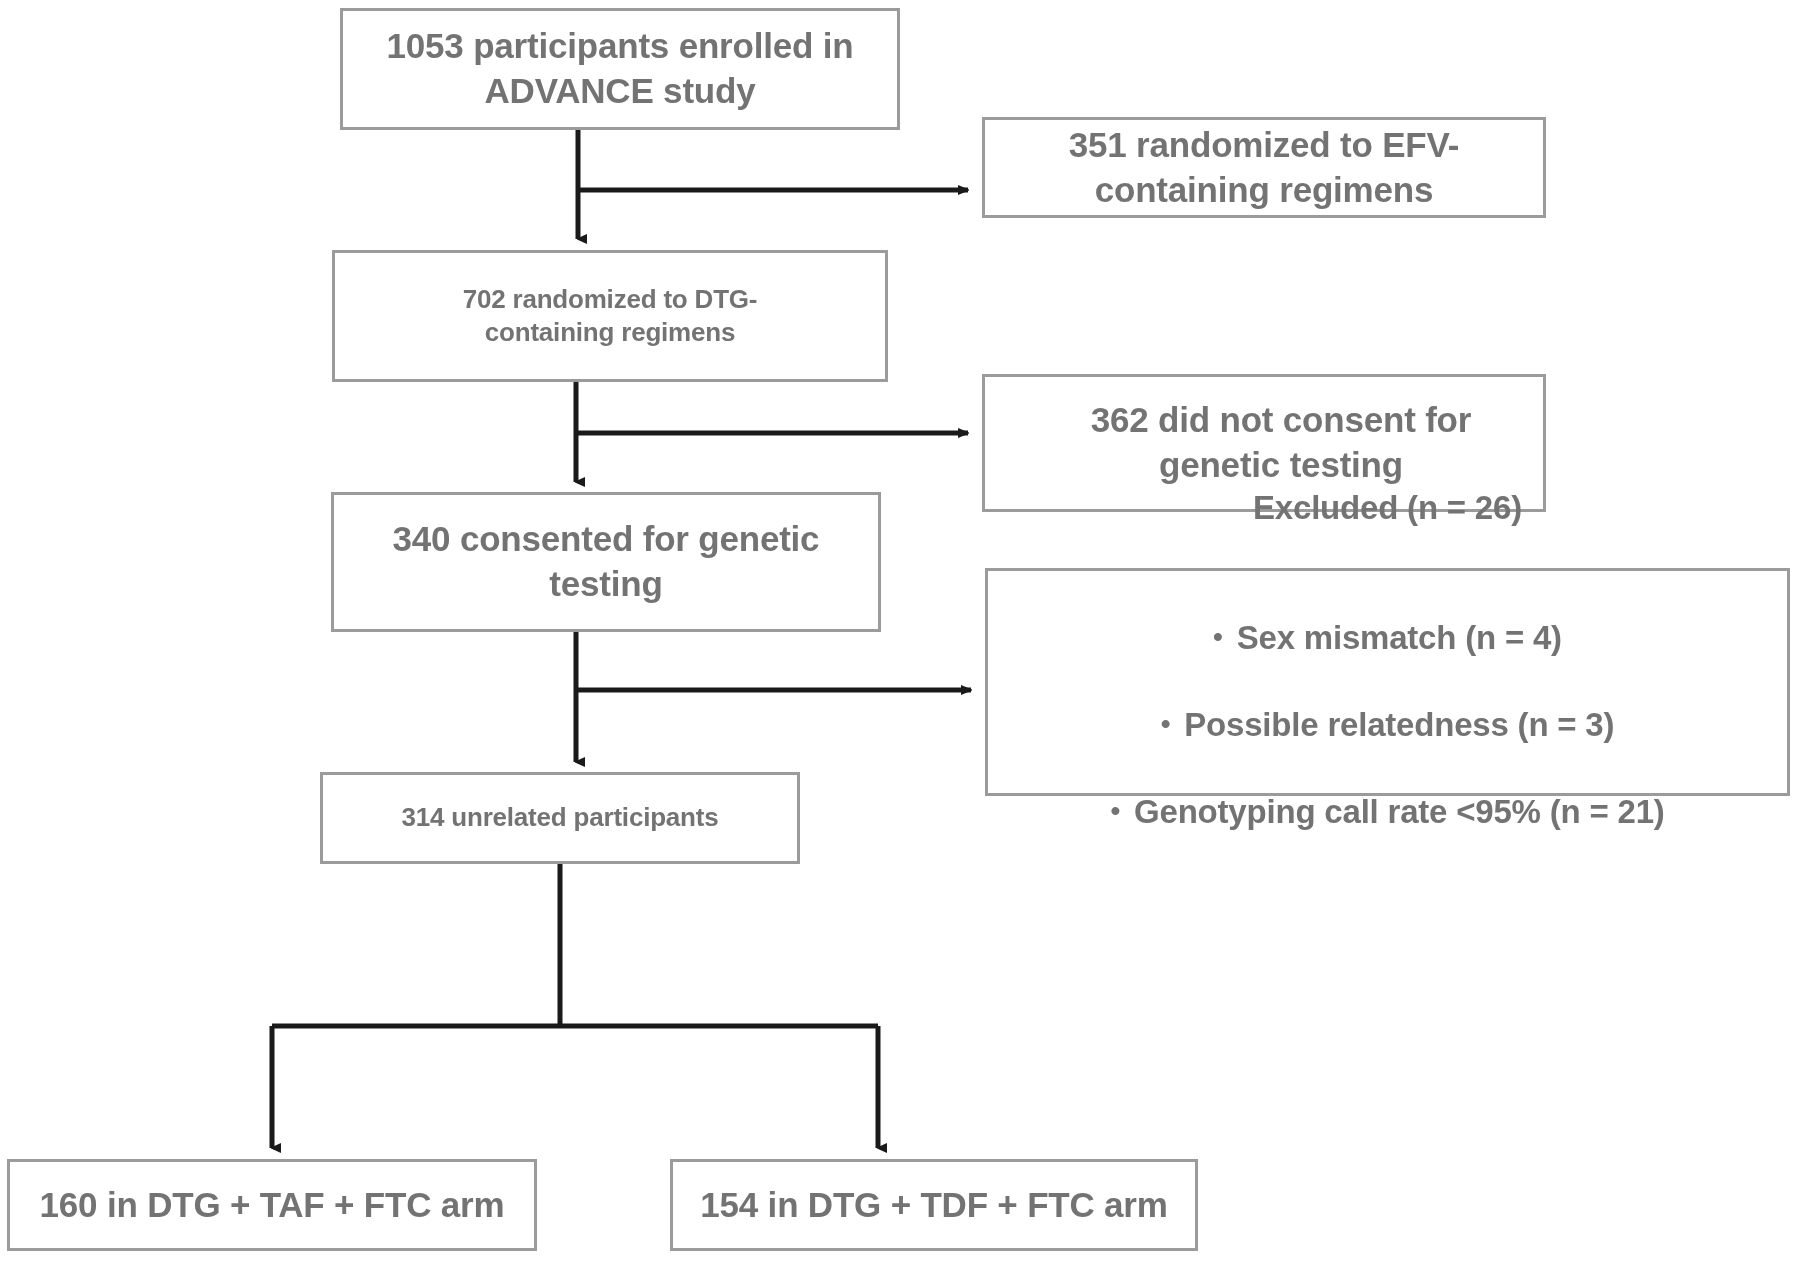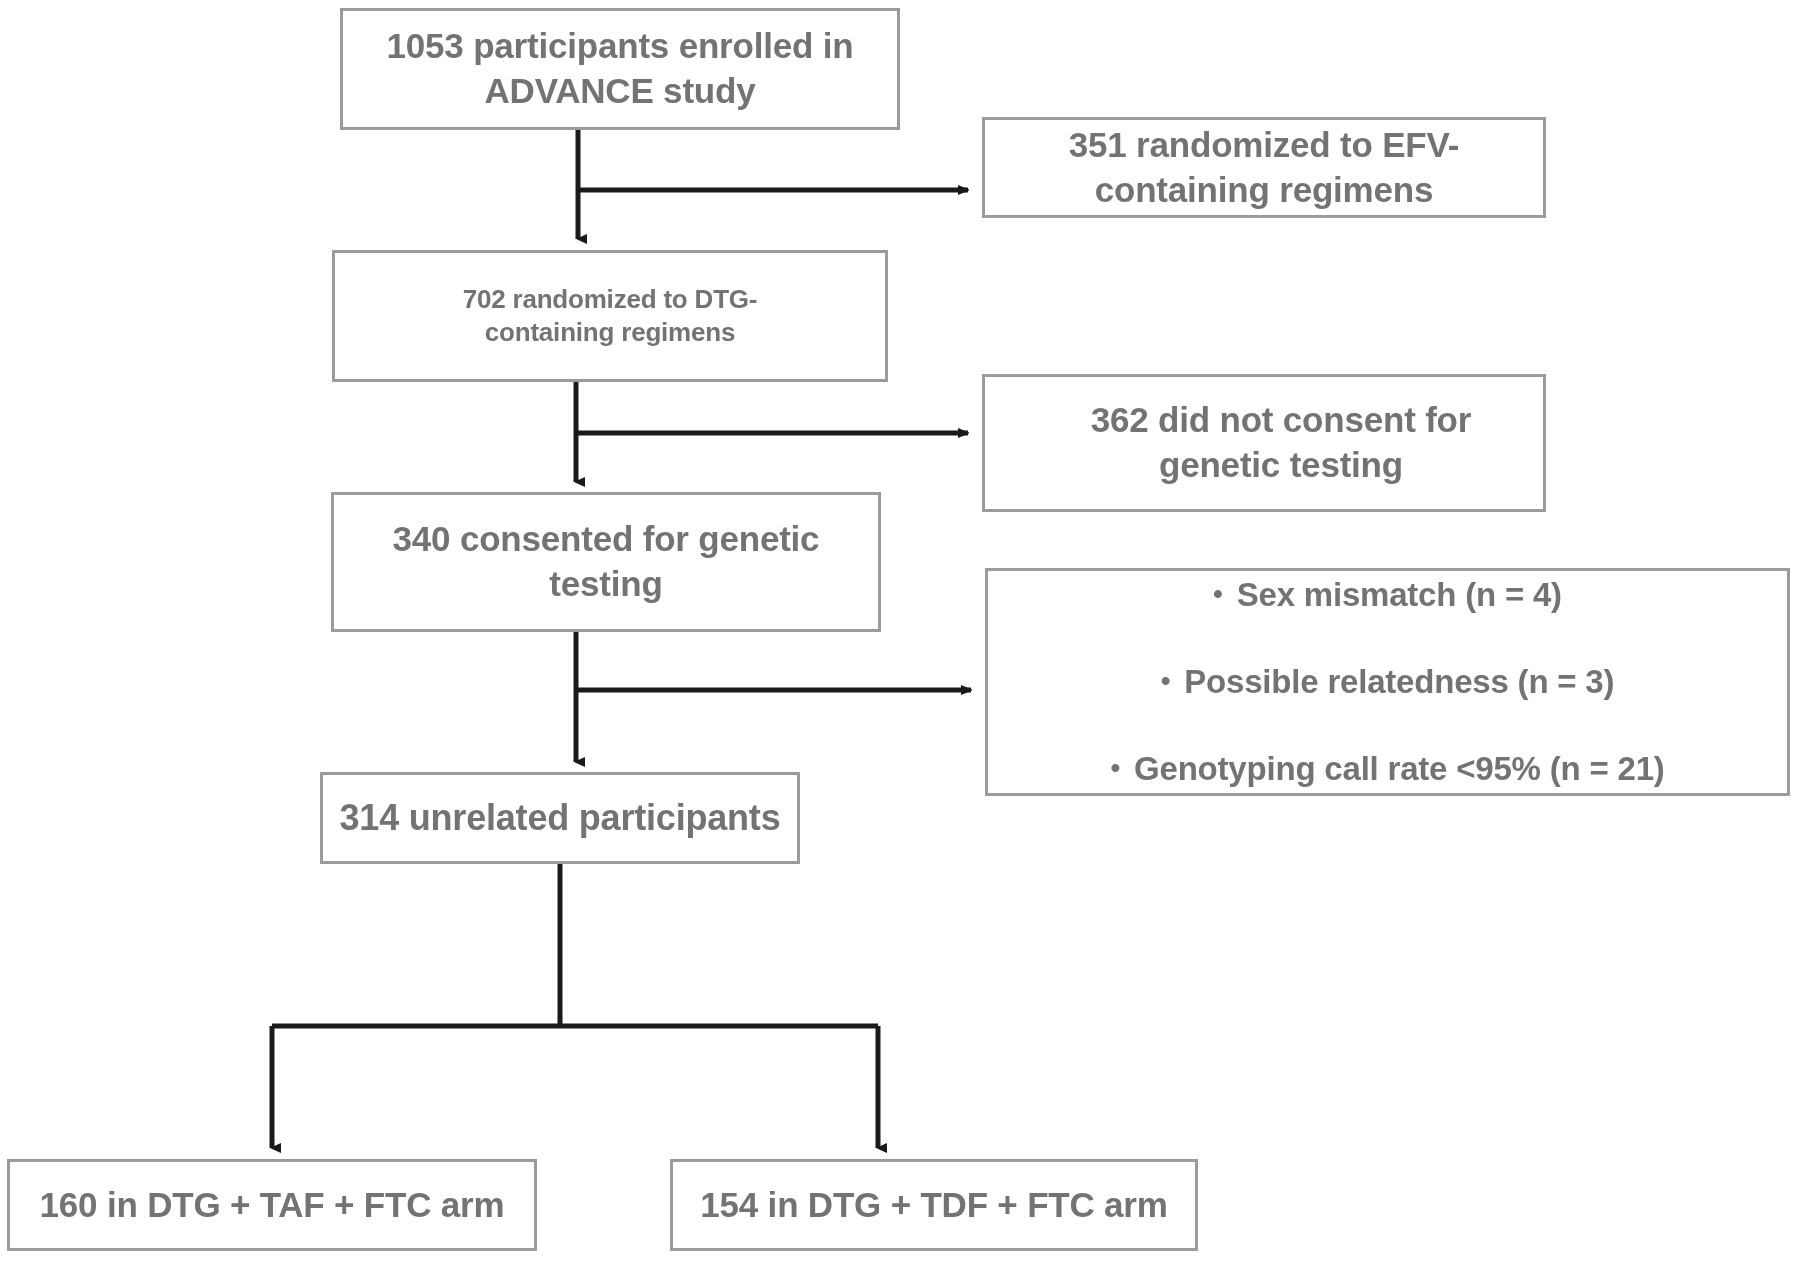--- a/index.html
+++ b/index.html
@@ -37,21 +37,21 @@
     white-space: pre-line;
   }
 
   
   #node-enrolled   { left: 340px; top: 8px;   width: 560px; height: 122px; font-size: 35px; }
   #node-efv        { left: 982px; top: 117px; width: 564px; height: 101px; font-size: 35px; }
   #node-dtg        { left: 332px; top: 250px; width: 556px; height: 132px; font-size: 26px; }
   #node-noconsent  { left: 982px; top: 374px; width: 564px; height: 138px; font-size: 35px; padding-left: 44px; }
   #node-consented  { left: 331px; top: 492px; width: 550px; height: 140px; font-size: 35px; }
   #node-excluded   { left: 985px; top: 568px; width: 805px; height: 228px; font-size: 33px; }
-  #node-unrelated  { left: 320px; top: 772px; width: 480px; height: 92px;  font-size: 36px; }
+  #node-unrelated  { left: 320px; top: 772px; width: 480px; height: 92px;  font-size: 26px; }
   #node-taf        { left: 7px;   top: 1159px;width: 530px; height: 92px;  font-size: 35px; }
   #node-tdf        { left: 670px; top: 1159px;width: 528px; height: 92px;  font-size: 35px; }
 
   
   #node-excluded .txt { text-align: center; }
   .exc-title { display:block; font-size: 33px; font-weight: bold; margin-bottom: 2px;}
   .exc-list { list-style: none; margin: 0; padding: 0; display:block; }
   .exc-list li {
     display: block;
     font-size: 33px;
@@ -140,20 +140,21 @@
 genetic testing</span>
   </div>
 
   <div class="node" id="node-consented">
     <span class="txt">340 consented for genetic
 testing</span>
   </div>
 
   <div class="node" id="node-excluded">
     <div class="txt">
+      <span class="exc-title">Excluded (n = 26)</span>
       <ul class="exc-list">
         <li>Sex mismatch (n = 4)</li>
         <li>Possible relatedness (n = 3)</li>
         <li>Genotyping call rate &lt;95% (n = 21)</li>
       </ul>
     </div>
   </div>
 
   <div class="node" id="node-unrelated">
     <span class="txt">314 unrelated participants</span>

